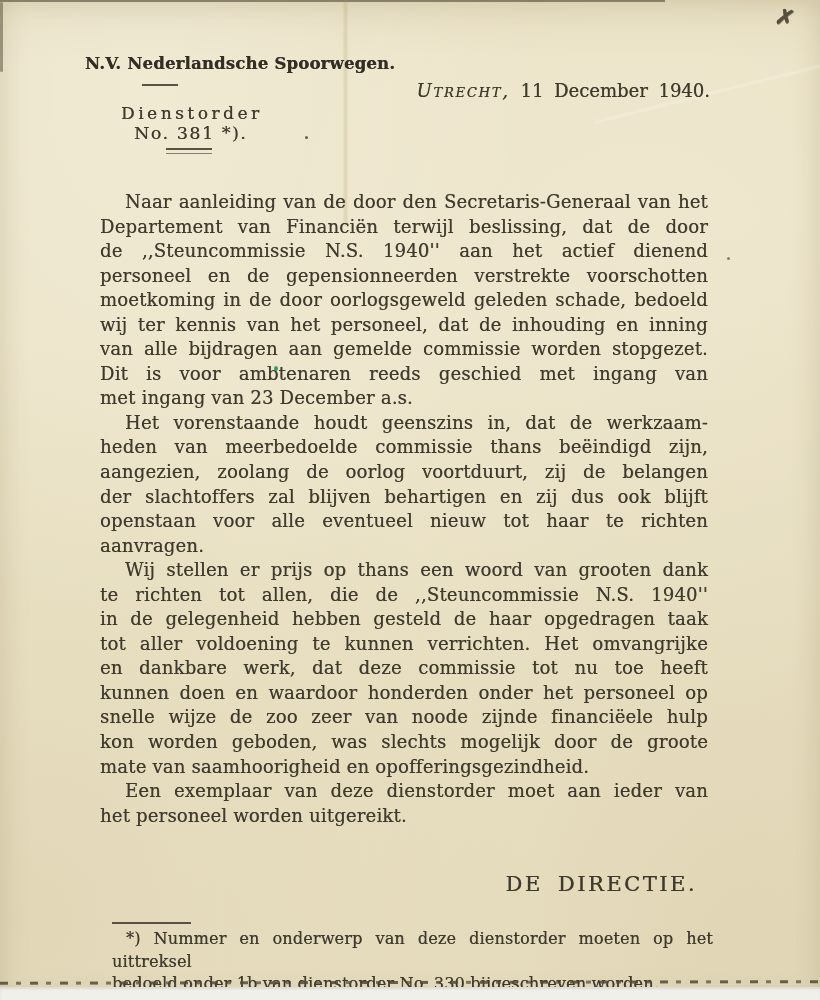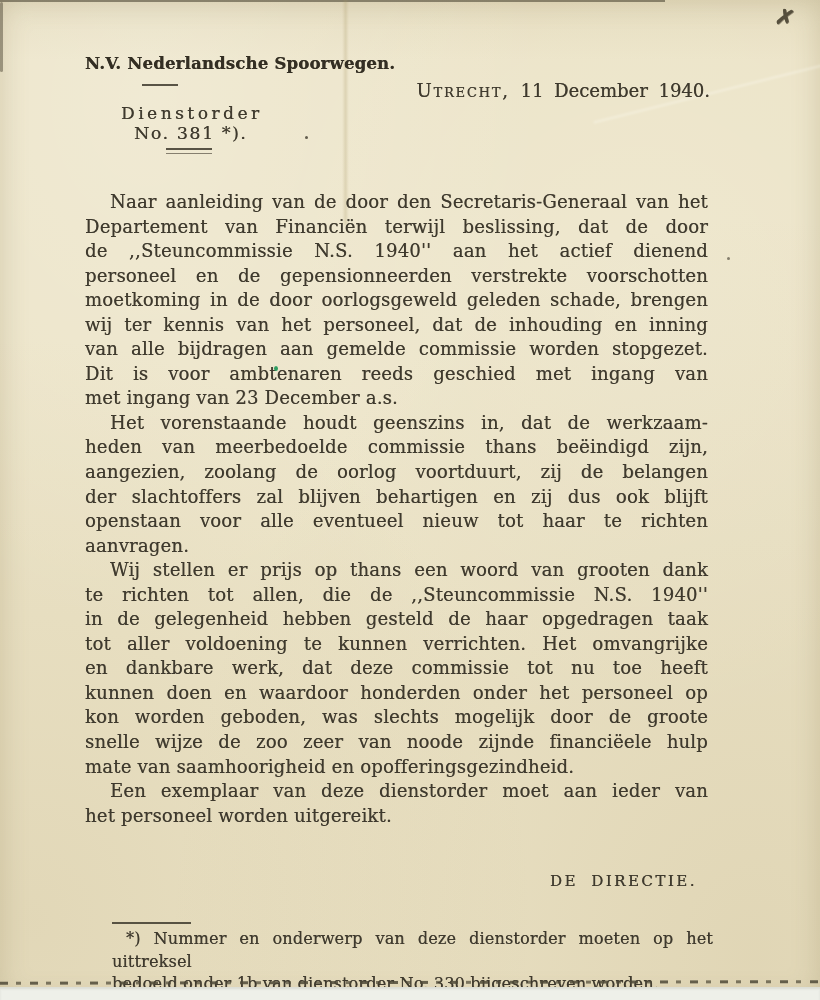--- a/index.html
+++ b/index.html
@@ -54,33 +54,33 @@
     position:absolute;left:134px;top:123px;
     font-size:17.5px;letter-spacing:1.5px;white-space:nowrap;
     text-shadow:.3px 0 0 rgba(62,57,45,.75);
   }
   .rule-docno{position:absolute;left:166px;top:148px;width:46px;height:3px;border-top:2px solid rgba(62,57,45,.85);border-bottom:1px solid rgba(62,57,45,.6);}
   .date-line{
     position:absolute;top:80px;right:110px;
     font-size:18px;word-spacing:5px;white-space:nowrap;
     text-shadow:.3px 0 0 rgba(62,57,45,.75);
   }
-  .date-place{font-variant:small-caps;letter-spacing:1.8px;}
+  .date-place{font-variant:small-caps;letter-spacing:1.8px;font-style:italic;}
   
   .doc-body{
     position:absolute;left:85px;top:190px;width:623px;
     font-size:18px;line-height:24.55px;letter-spacing:.2px;
     text-shadow:.3px 0 0 rgba(62,57,45,.65);
   }
-  .doc-body .line{text-align:justify;text-align-last:justify;}
+  .doc-body .line{text-align:justify;text-align-last:justify;margin-left:15px;}
   .doc-body .line.last{text-align-last:left;}
   .doc-body .line.indent{text-indent:25px;}
   .signature{
     position:absolute;top:872px;right:123px;
-    font-size:15px;letter-spacing:2.5px;word-spacing:6px;white-space:nowrap;
+    font-size:21px;letter-spacing:2.5px;word-spacing:6px;white-space:nowrap;
     text-shadow:.35px 0 0 rgba(62,57,45,.8);
   }
   
   .rule-footnote{position:absolute;left:112px;top:922px;width:79px;border-top:2.5px solid rgba(62,57,45,.85);}
   .footnote{
     position:absolute;left:112px;top:928px;width:601px;
     font-size:16px;line-height:22.5px;letter-spacing:.2px;
     text-shadow:.3px 0 0 rgba(62,57,45,.7);
   }
   .footnote .line{text-align:justify;text-align-last:justify;}
@@ -123,39 +123,39 @@
   <div class="date-line">
     <span class="date-place">Utrecht,</span>
     <span class="date-rest">11 December 1940.</span>
   </div>
 
   <div class="doc-body">
       <div class="line indent">Naar aanleiding van de door den Secretaris-Generaal van het</div>
       <div class="line">Departement van Financiën terwijl beslissing, dat de door</div>
       <div class="line">de ,,Steuncommissie N.S. 1940'' aan het actief dienend</div>
       <div class="line">personeel en de gepensionneerden verstrekte voorschotten</div>
-      <div class="line">moetkoming in de door oorlogsgeweld geleden schade, brengen</div>
+      <div class="line">moetkoming in de door oorlogsgeweld geleden schade, bedoeld</div>
       <div class="line">wij ter kennis van het personeel, dat de inhouding en inning</div>
       <div class="line">van alle bijdragen aan gemelde commissie worden stopgezet.</div>
       <div class="line">Dit is voor ambtenaren reeds geschied met ingang van</div>
       <div class="line last">met ingang van 23 December a.s.</div>
       <div class="line indent">Het vorenstaande houdt geenszins in, dat de werkzaam-</div>
       <div class="line">heden van meerbedoelde commissie thans beëindigd zijn,</div>
       <div class="line">aangezien, zoolang de oorlog voortduurt, zij de belangen</div>
       <div class="line">der slachtoffers zal blijven behartigen en zij dus ook blijft</div>
       <div class="line">openstaan voor alle eventueel nieuw tot haar te richten</div>
       <div class="line last">aanvragen.</div>
       <div class="line indent">Wij stellen er prijs op thans een woord van grooten dank</div>
       <div class="line">te richten tot allen, die de ,,Steuncommissie N.S. 1940''</div>
       <div class="line">in de gelegenheid hebben gesteld de haar opgedragen taak</div>
       <div class="line">tot aller voldoening te kunnen verrichten. Het omvangrijke</div>
       <div class="line">en dankbare werk, dat deze commissie tot nu toe heeft</div>
       <div class="line">kunnen doen en waardoor honderden onder het personeel op</div>
+      <div class="line">snelle wijze de zoo zeer van noode zijnde financiëele hulp</div>
       <div class="line">kon worden geboden, was slechts mogelijk door de groote</div>
-      <div class="line">snelle wijze de zoo zeer van noode zijnde financiëele hulp</div>
       <div class="line last">mate van saamhoorigheid en opofferingsgezindheid.</div>
       <div class="line indent">Een exemplaar van deze dienstorder moet aan ieder van</div>
       <div class="line last">het personeel worden uitgereikt.</div>
     </div>
 
   <div class="speck green"></div>
   <div class="speck dot2"></div>
 
   <div class="signature">DE DIRECTIE.</div>
 

